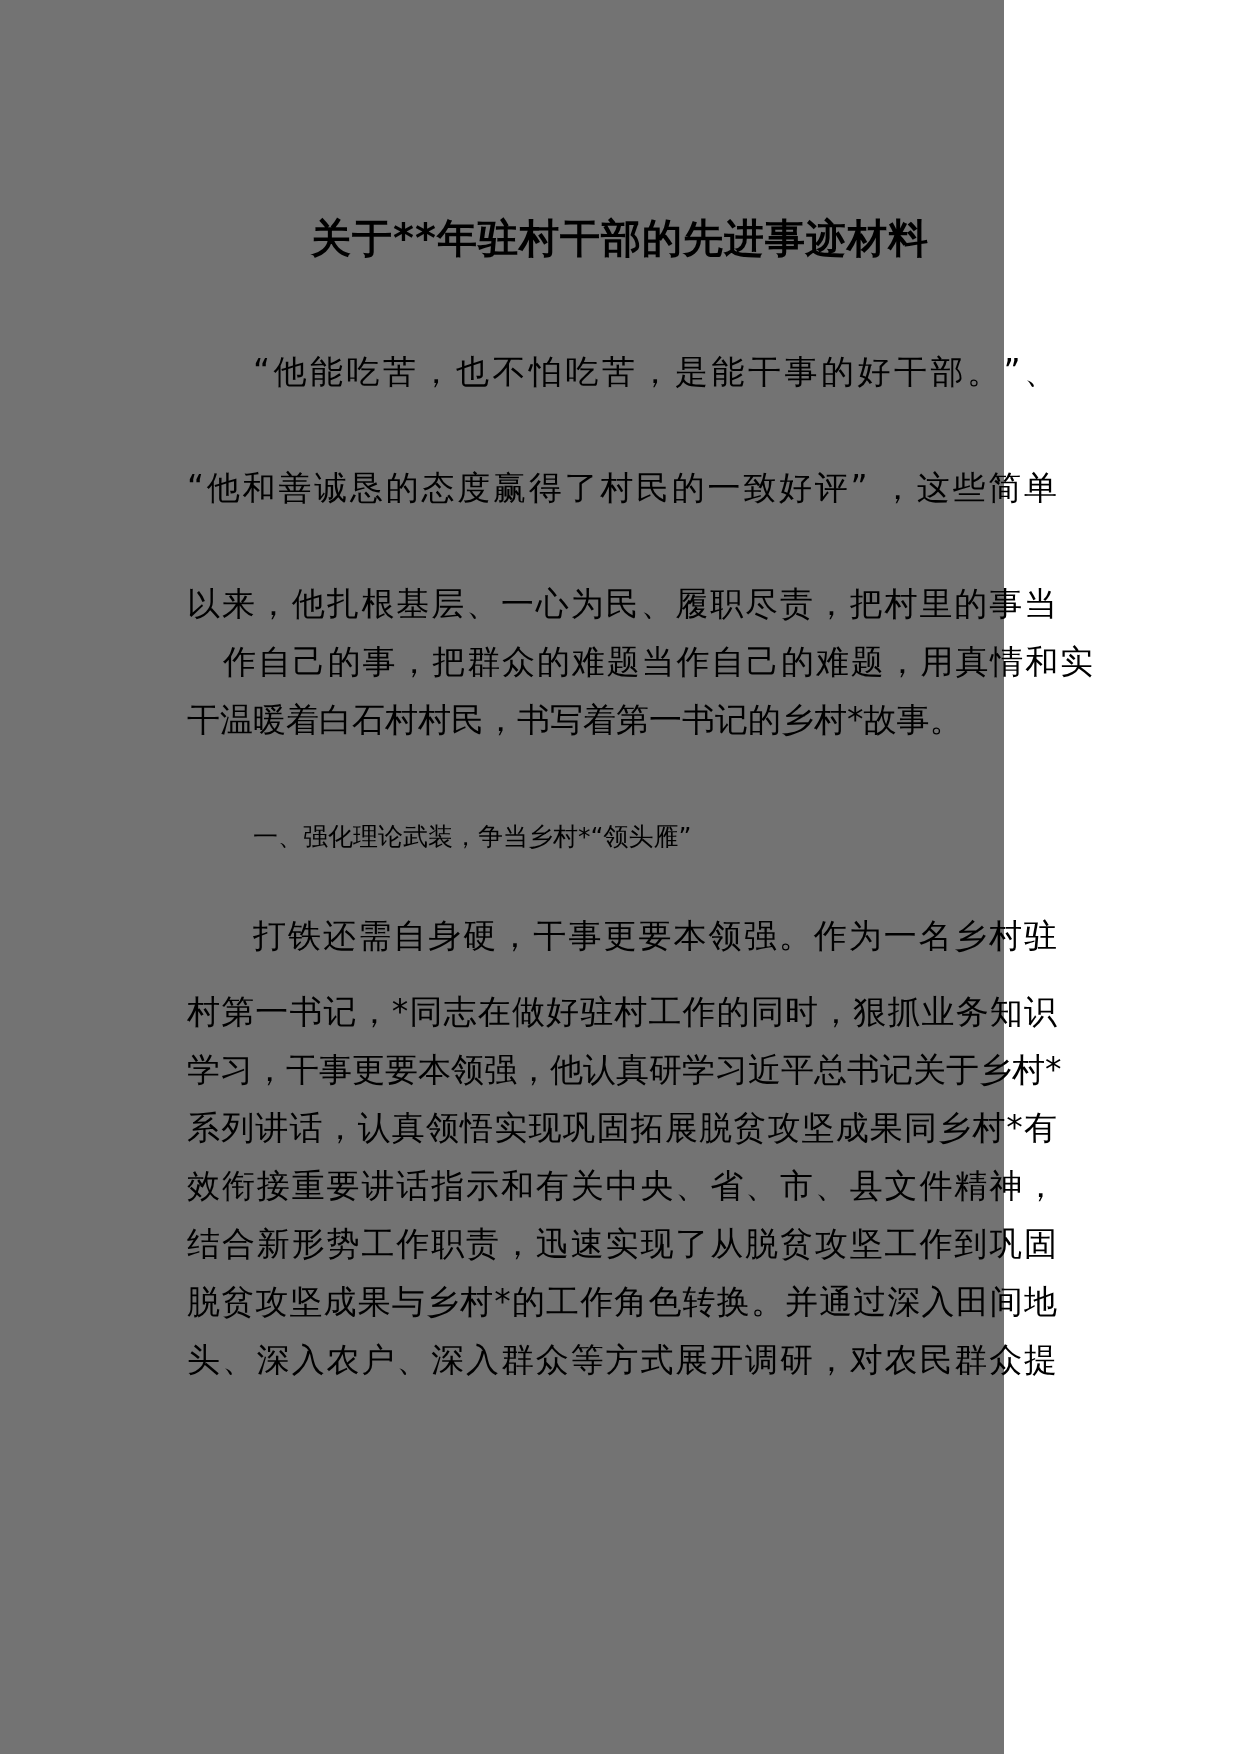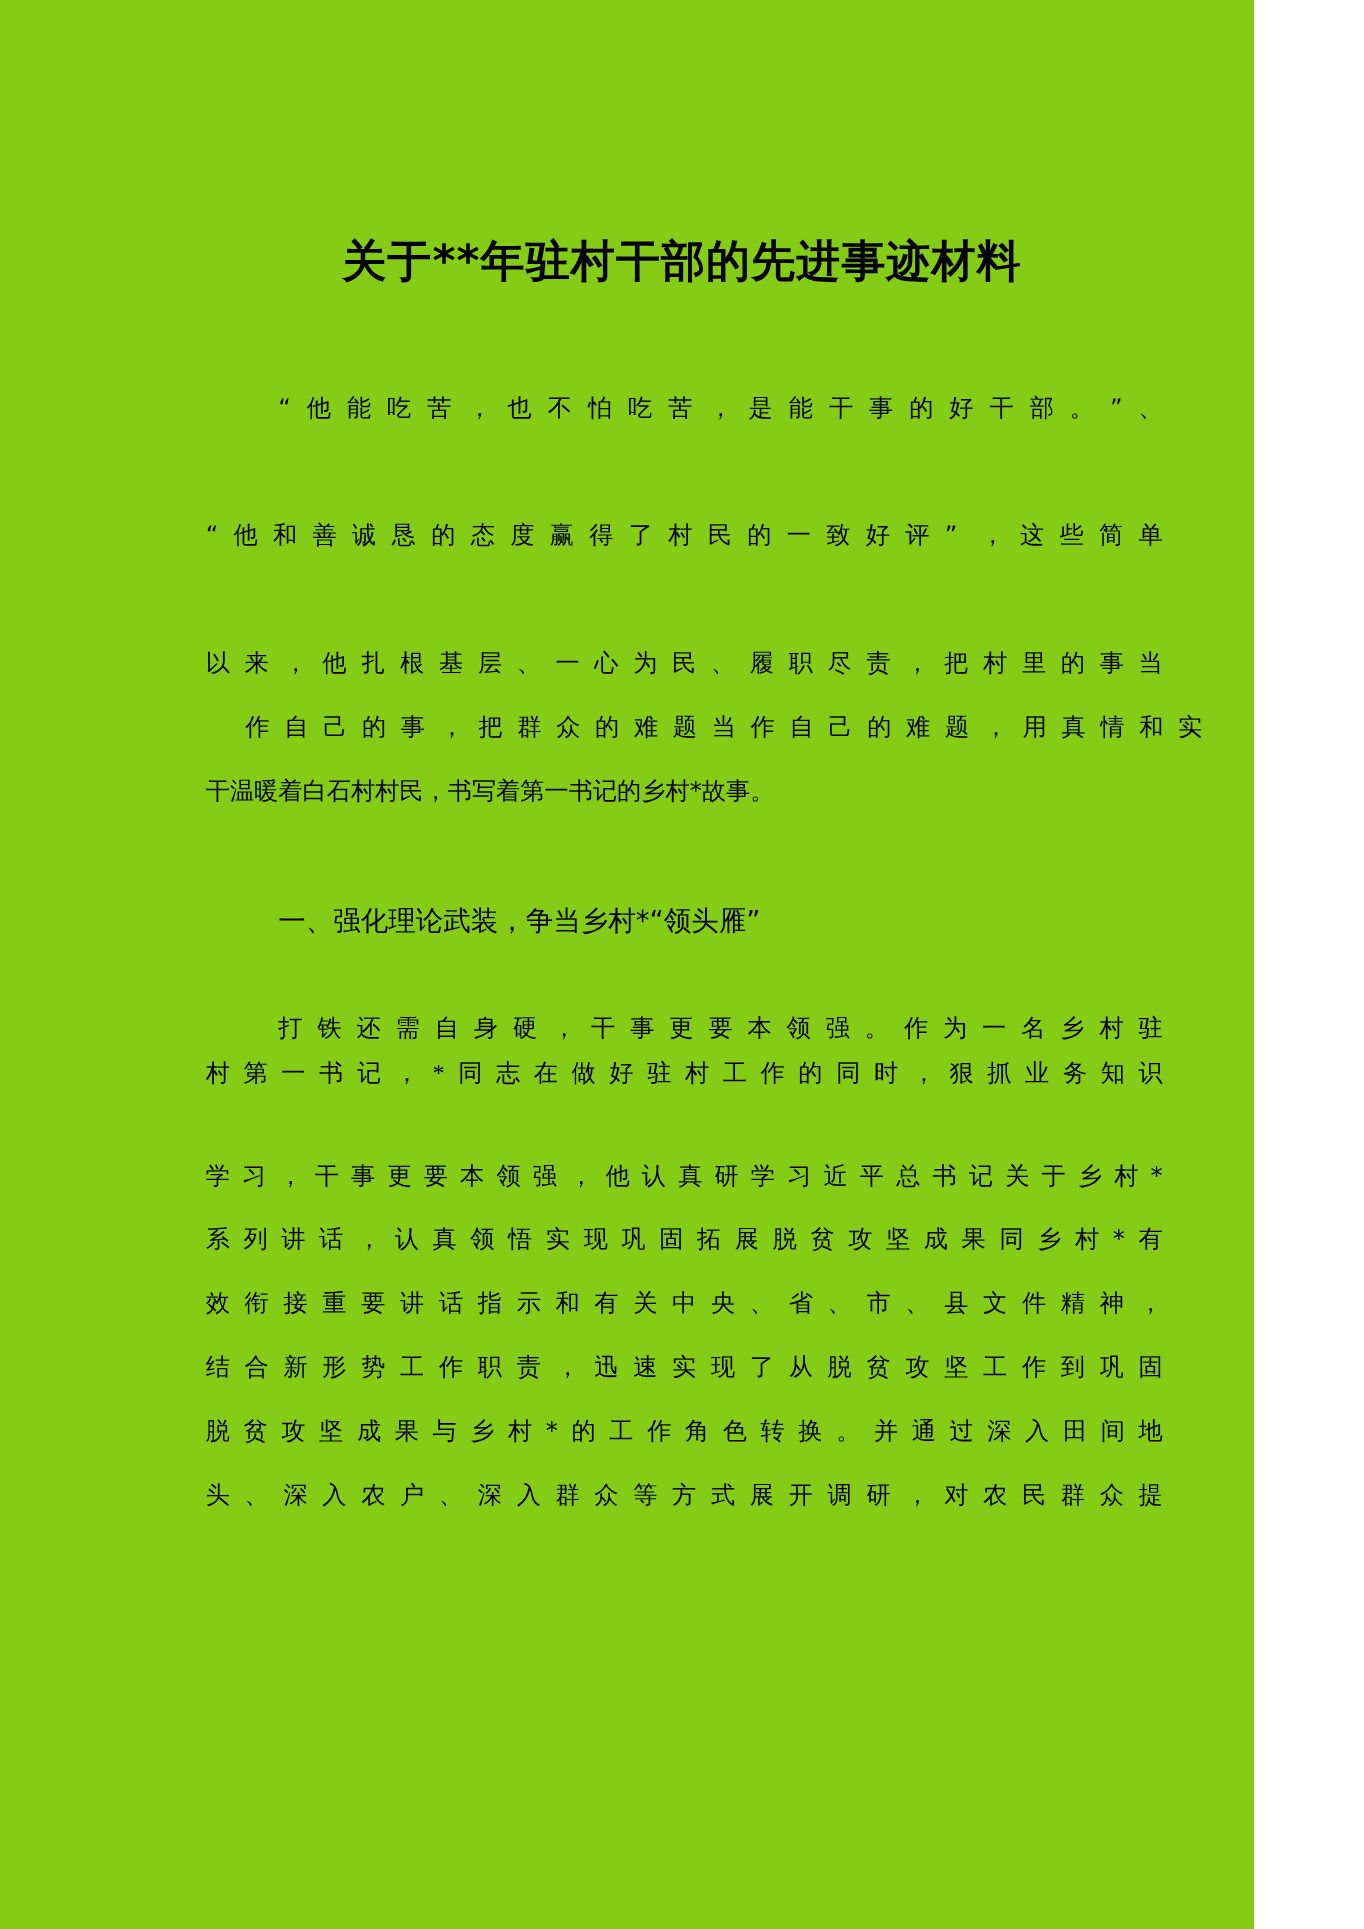--- a/index.html
+++ b/index.html
@@ -12,40 +12,40 @@
       height: 1754px;
       position: relative;
       overflow: hidden;
       font-family: "DejaVu Sans", "Liberation Sans", sans-serif;
       color: #000000;
     }
     .page {
       position: absolute;
       left: 0;
       top: 0;
-      width: 1140px;
+      width: 1004px;
       height: 1754px;
-      background: #84cc16;
+      background: #737373;
     }
     .title {
       position: absolute;
       left: 0;
       top: 208px;
       width: 1240px;
       text-align: center;
       font-size: 40px;
       font-weight: bold;
       letter-spacing: 1px;
       line-height: 60px;
     }
     .line {
       position: absolute;
       left: 187px;
       width: 870px;
-      font-size: 22px;
+      font-size: 33px;
       line-height: 44px;
       white-space: nowrap;
       text-align: justify;
       text-align-last: justify;
     }
     .line.last {
       text-align-last: left;
     }
     .line.indent {
       left: 253px;
@@ -68,21 +68,21 @@
 
   <div class="line indent" style="top:350px;">“他能吃苦，也不怕吃苦，是能干事的好干部。”、</div>
   <div class="line" style="top:466px;">“他和善诚恳的态度赢得了村民的一致好评” ，这些简单</div>
   <div class="line" style="top:582px;">以来，他扎根基层、一心为民、履职尽责，把村里的事当</div>
   <div class="line" style="top:640px;margin-left:36px;">作自己的事，把群众的难题当作自己的难题，用真情和实</div>
   <div class="line last" style="top:698px;">干温暖着白石村村民，书写着第一书记的乡村*故事。</div>
 
   <div class="heading" style="top:815px;">一、强化理论武装，争当乡村*“领头雁”</div>
 
   <div class="line indent" style="top:914px;">打铁还需自身硬，干事更要本领强。作为一名乡村驻</div>
-  <div class="line" style="top:954px;font-family:Liberation Serif, serif;">村第一书记，*同志在做好驻村工作的同时，狠抓业务知识</div>
+  <div class="line" style="top:990px;">村第一书记，*同志在做好驻村工作的同时，狠抓业务知识</div>
   <div class="line" style="top:1048px;">学习，干事更要本领强，他认真研学习近平总书记关于乡村*</div>
   <div class="line" style="top:1106px;">系列讲话，认真领悟实现巩固拓展脱贫攻坚成果同乡村*有</div>
   <div class="line" style="top:1164px;">效衔接重要讲话指示和有关中央、省、市、县文件精神，</div>
   <div class="line" style="top:1222px;">结合新形势工作职责，迅速实现了从脱贫攻坚工作到巩固</div>
   <div class="line" style="top:1280px;">脱贫攻坚成果与乡村*的工作角色转换。并通过深入田间地</div>
   <div class="line" style="top:1338px;">头、深入农户、深入群众等方式展开调研，对农民群众提</div>
 
 </div>
 
 </body></html>

